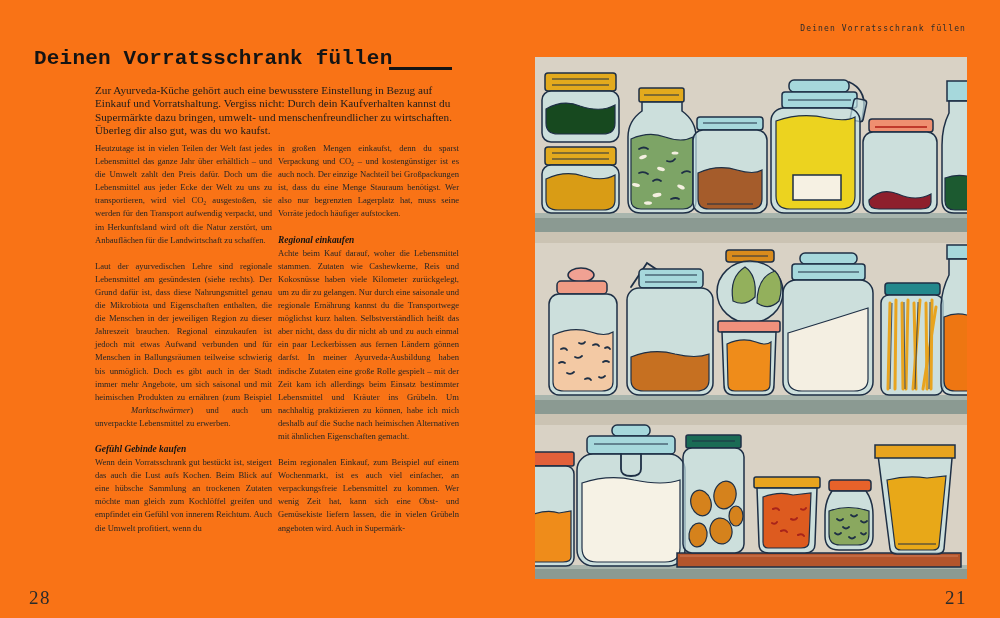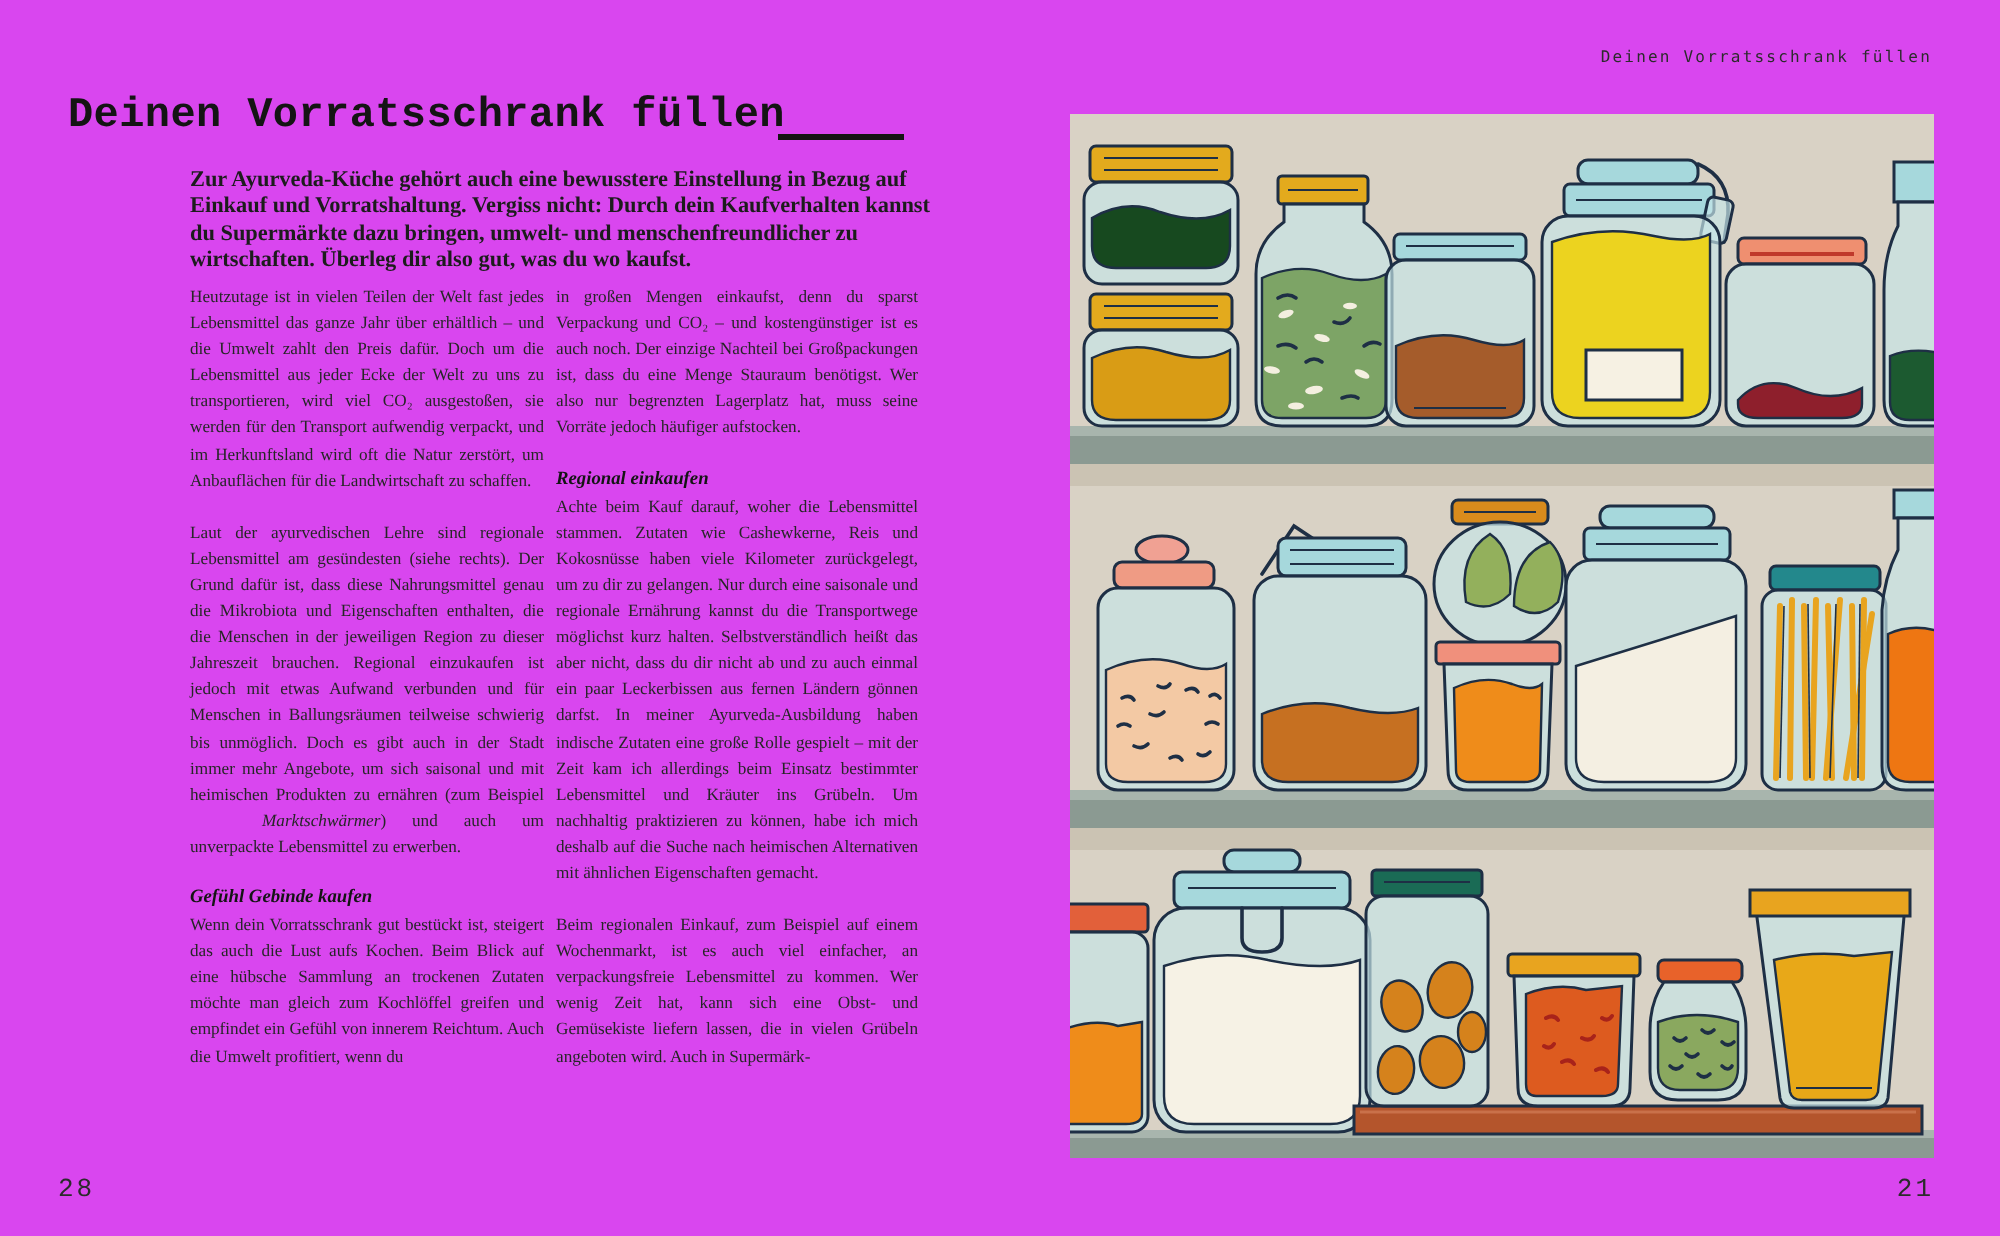--- a/index.html
+++ b/index.html
@@ -1,43 +1,43 @@
 <!DOCTYPE html>
 <html><head>
 <meta charset="utf-8">
 <style>
   html,body { margin:0; padding:0; background:#e8e8e8; }
   .spread {
-    position:relative; width:1000px; height:618px; background:#d946ef;
+    position:relative; width:1000px; height:618px; background:#f97316;
     font-family:"Liberation Serif", serif; color:#262626; overflow:hidden;
   }
   .running-head {
     position:absolute; top:24px; right:34px;
     font-family:"DejaVu Sans Mono", monospace; font-size:8px;
     letter-spacing:1.1px; color:#2b2b2b; white-space:nowrap;
   }
   .title {
     position:absolute; left:34px; top:47px; margin:0;
     font-family:"Liberation Mono", monospace; font-weight:700;
     font-size:21px; letter-spacing:0.2px; color:#141414; white-space:nowrap;
   }
   .title-rule { position:absolute; left:389px; top:67px; width:63px; height:2.5px; background:#141414; }
   .intro {
     position:absolute; left:95px; top:84px; width:372px;
-    font-size:11.2px; font-weight:700; line-height:13.4px; color:#1c1c1c;
+    font-size:11.2px; font-weight:400; line-height:13.4px; color:#1c1c1c;
   }
   .col { position:absolute; top:142px; font-size:8.6px; line-height:13.1px; text-align:justify; }
   .col-left  { left:95px;  width:177px; }
   .col-right { left:278px; width:181px; }
   .col p { margin:0 0 13px 0; }
   .col h4 { margin:0; font-size:9.4px; line-height:13.1px; font-weight:700; color:#141414;font-style:italic; }
   .ital { font-style:italic;margin-left:36px; }
   .page-num {
-    position:absolute; top:587px; font-family:Liberation Mono, monospace;
-    font-size:13px; letter-spacing:1.5px; color:#2b2b2b;
+    position:absolute; top:587px; font-family:Liberation Serif, serif;
+    font-size:19px; letter-spacing:1.5px; color:#2b2b2b;
   }
   .pn-left { left:29px; }
   .pn-right { right:33px; }
   .illustration { position:absolute; left:535px; top:57px; width:432px; height:522px; }
   
   .glass { fill:#c6e5e7; fill-opacity:.68; stroke:#1e2f45; stroke-width:1.5; }
   .o  { stroke:#1e2f45; stroke-width:1.5; }
   .ct { stroke:#1e2f45; stroke-width:1.2; }
   .ln { stroke:#1e2f45; stroke-width:1; fill:none; }
   .wire { fill:none; stroke:#1e2f45; stroke-width:1.8; stroke-linecap:round; }

